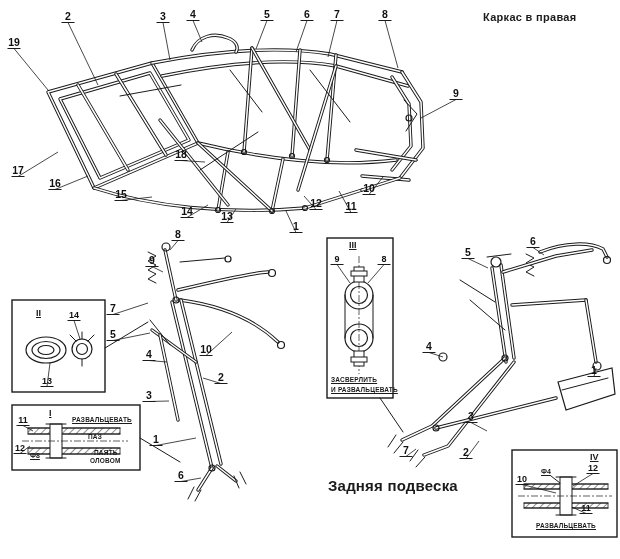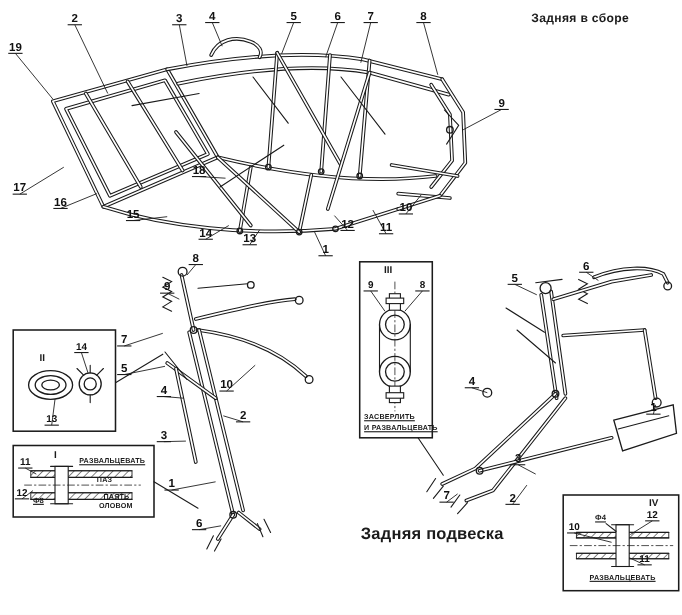--- a/index.html
+++ b/index.html
@@ -19,21 +19,21 @@
 
   .leader{stroke:#1b1b1b;stroke-width:0.8;}
   .shelf{stroke:#1b1b1b;stroke-width:1;}
   .callouts text{font-family:"Liberation Sans",sans-serif;font-weight:bold;font-size:10.5px;
                  text-anchor:middle;fill:#111;}
   .callouts-sm text{font-size:9px;}
 
   .cap{position:absolute;font-weight:bold;white-space:nowrap;}
   .title{font-size:11px;letter-spacing:0.3px;}
   .sub{font-size:15px;letter-spacing:0.2px;}
-  .roman{position:absolute;font-weight:bold;font-size:9px;white-space:nowrap;}
+  .roman{position:absolute;font-weight:bold;font-size:9px;text-decoration:underline;white-space:nowrap;}
   .note{position:absolute;font-weight:bold;font-size:6.5px;letter-spacing:0.2px;white-space:nowrap;}
   .note.u{text-decoration:underline;}
   .dim{position:absolute;font-weight:bold;font-size:7px;text-decoration:underline;white-space:nowrap;}
 </style>
 </head>
 <body>
 
 <div class="page">
 
   <svg class="canvas" width="620" height="559" viewBox="0 0 620 559">
@@ -362,24 +362,24 @@
           <line x1="593" y1="473.5" x2="573" y2="486" class="leader"></line>
           <line x1="586.5" y1="473.5" x2="599.5" y2="473.5" class="shelf"></line>
           <text x="593" y="471" class="callout">12</text>
           <line x1="586" y1="513.5" x2="572" y2="507" class="leader"></line>
           <line x1="579.5" y1="513.5" x2="592.5" y2="513.5" class="shelf"></line>
           <text x="586" y="511" class="callout">11</text>
         </g>
     </g>
   </svg>
 
-  <span class="cap title" style="left:483px;top:11px">Задняя в сборе</span>
+  <span class="cap title" style="left:483px;top:11px">Каркас в правая</span>
   <span class="cap sub" style="left:328px;top:477px">Задняя подвеска</span>
 
-  <span class="roman" style="left:36px;top:320px">II</span>
+  <span class="roman" style="left:36px;top:308px">II</span>
   <span class="roman" style="left:49px;top:408px">I</span>
   <span class="roman" style="left:349px;top:240px">III</span>
   <span class="roman" style="left:590px;top:452px">IV</span>
 
   <span class="note u" style="left:72px;top:416px">РАЗВАЛЬЦЕВАТЬ</span>
   <span class="note" style="left:88px;top:433px">ПАЗ</span>
   <span class="note" style="left:94px;top:449px">ПАЯТЬ</span>
   <span class="note" style="left:90px;top:457px">ОЛОВОМ</span>
   <span class="dim" style="left:30px;top:452px">Ф8</span>
 

